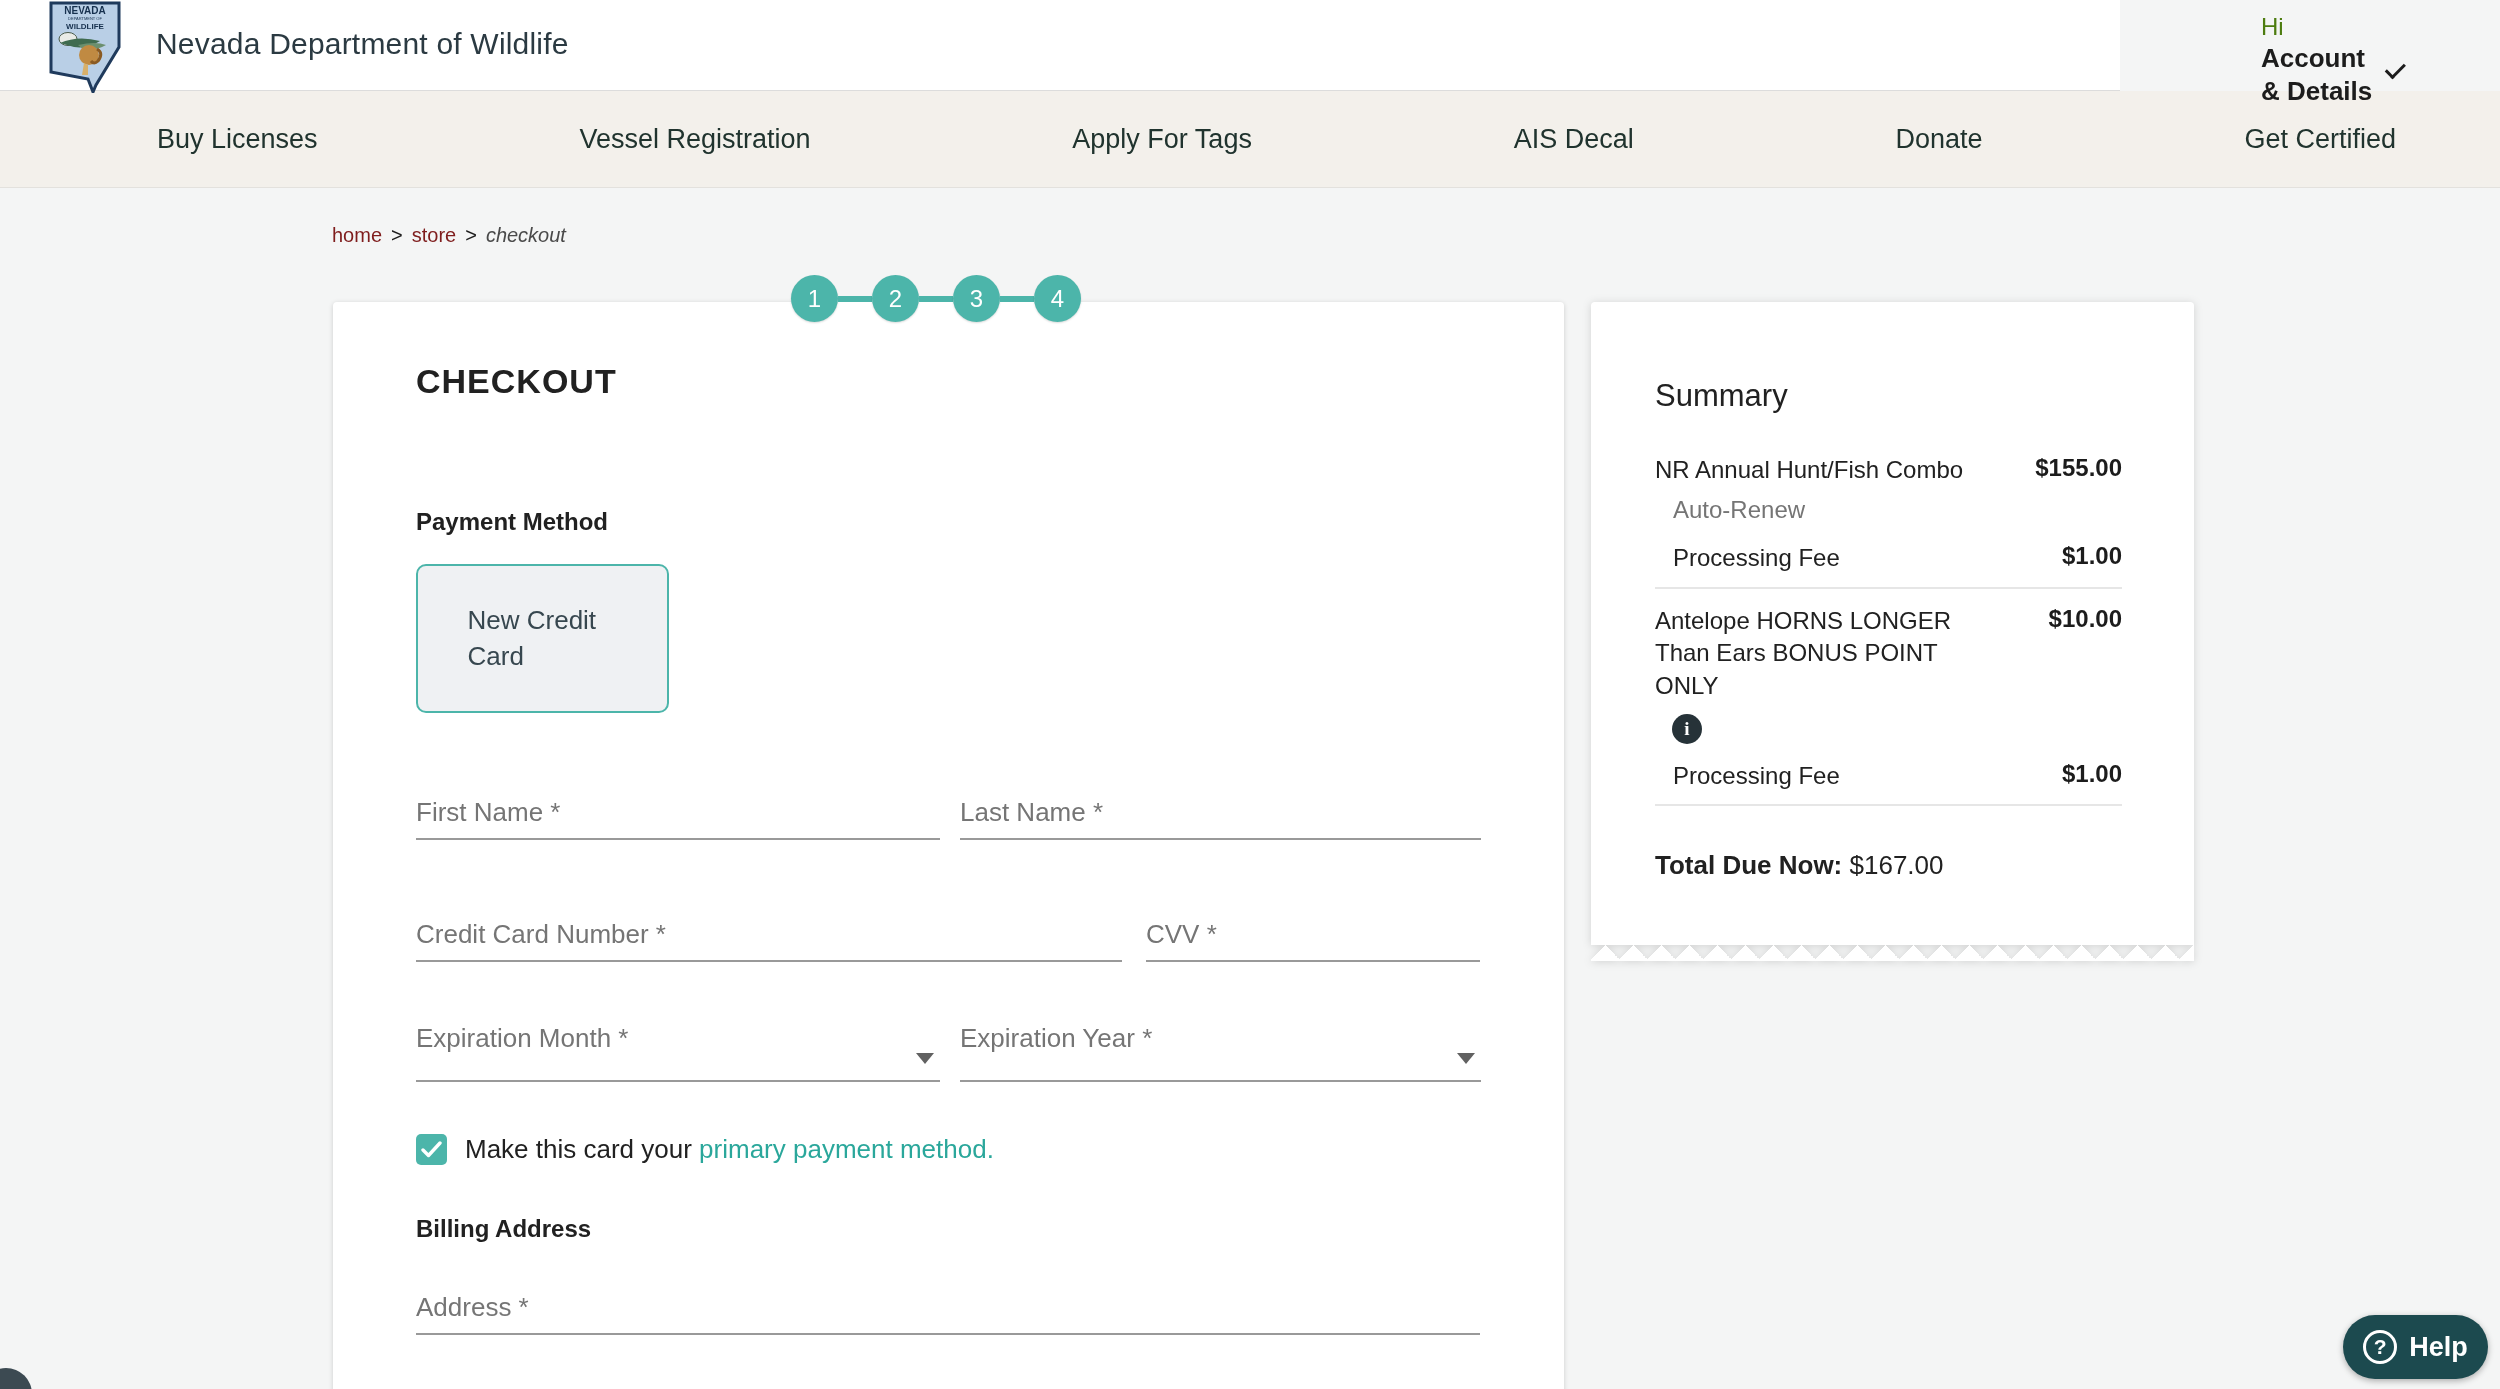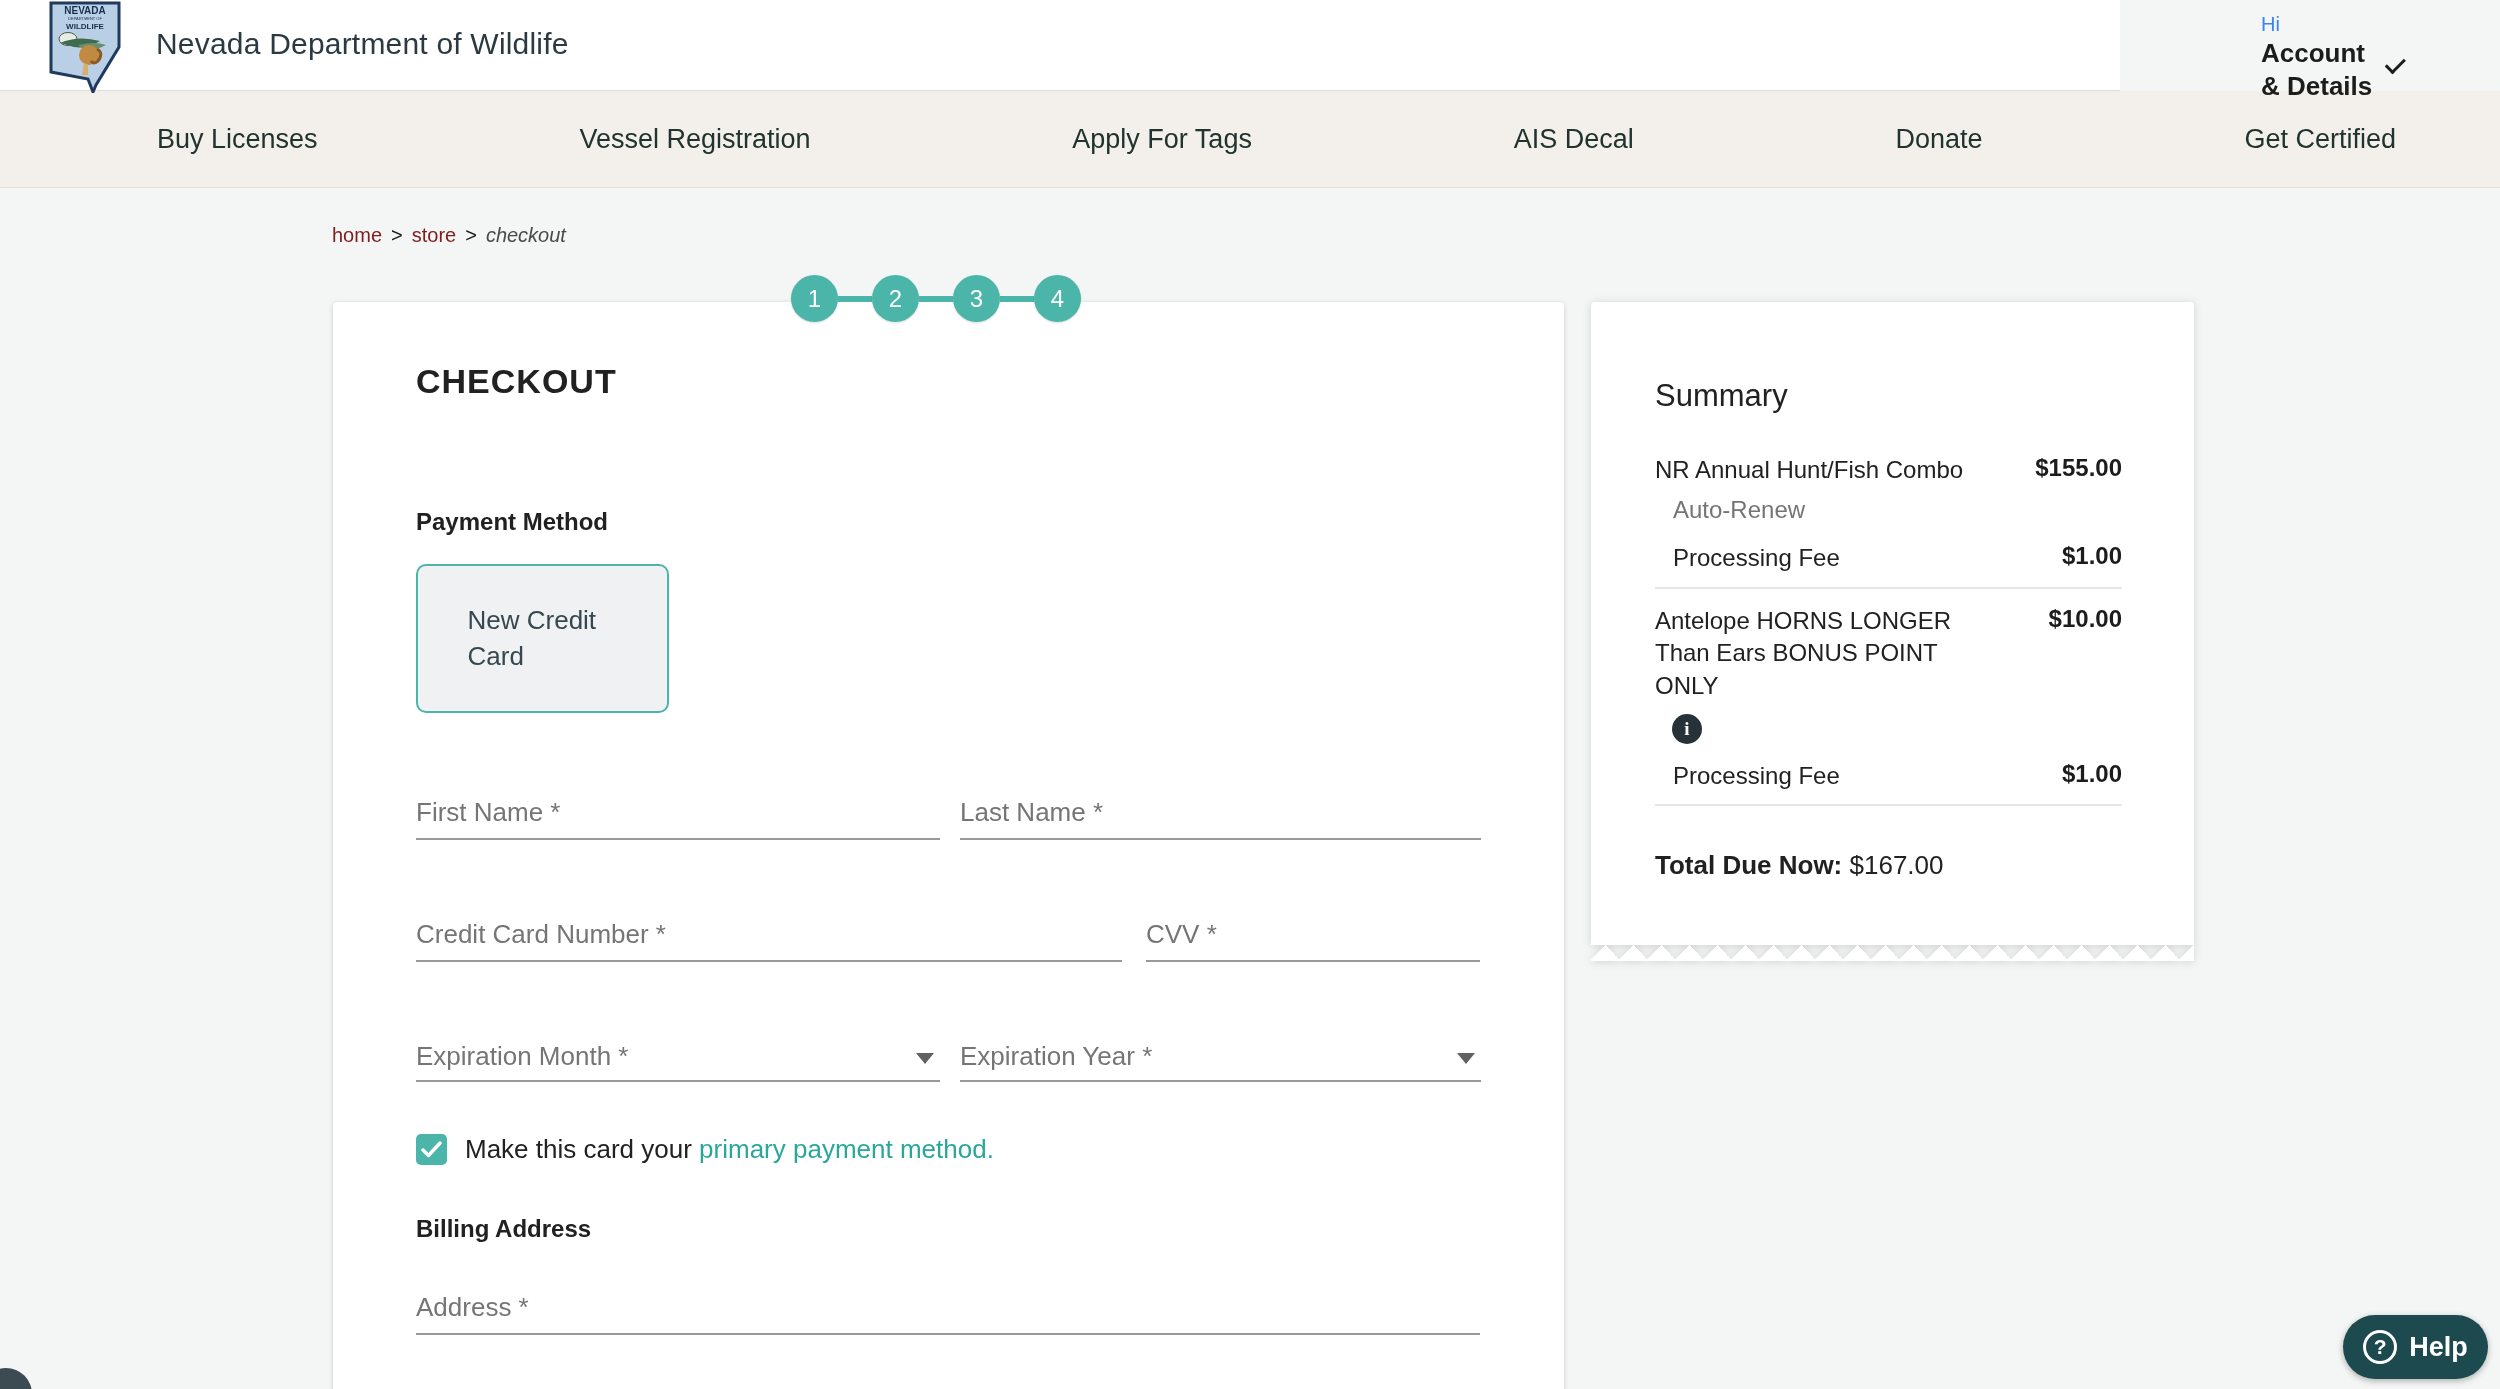--- a/index.html
+++ b/index.html
@@ -16,21 +16,21 @@
   }
   .logo{
     position:absolute;left:48px;top:1px;width:74px;height:90px;cursor:pointer;
   }
   .site-title{
     position:absolute;left:156px;top:27px;font-size:30px;color:#2b3a42;letter-spacing:.2px;
   }
   .account{
     position:absolute;left:2261px;top:12px;line-height:1.25;cursor:pointer;
   }
-  .account .hi{font-size:20px;color:#3b82f6;}
+  .account .hi{font-size:24px;color:#4d7c0f;}
   .account .acct{font-size:26px;font-weight:bold;color:#1c1c1c;display:flex;align-items:center;gap:14px;}
   .chev{
     width:16px;height:16px;border-right:3px solid #1c1c1c;border-bottom:3px solid #1c1c1c;
     transform:rotate(45deg) translateY(-4px);display:inline-block;margin-top:-6px;
   }
   
   .nav{
     position:absolute;left:0;top:91px;width:2500px;height:97px;
     background:#f3f0eb;border-bottom:1px solid #e3e1dd;
     display:flex;align-items:center;justify-content:space-between;
@@ -91,21 +91,21 @@
     position:absolute;height:46px;border-bottom:2px solid #999999;
     display:flex;align-items:flex-end;box-sizing:border-box;
   }
   .field input{
     border:none;outline:none;background:transparent;width:100%;
     font-family:"Liberation Sans","DejaVu Sans",sans-serif;
     font-size:26px;color:#212121;padding:0 0 10px 0;
   }
   .field input::placeholder{color:#757575;opacity:1;}
   .select-field{justify-content:space-between;cursor:pointer;}
-  .select-field .sel-label{font-size:26px;color:#757575;padding-bottom:8px;}
+  .select-field .sel-label{font-size:26px;color:#757575;padding-bottom:26px;}
   .caret{
     width:0;height:0;border-left:9px solid transparent;border-right:9px solid transparent;
     border-top:11px solid #616161;margin:0 6px 16px 0;
   }
   .f-first{left:83px;top:492px;width:524px;}
   .f-last{left:627px;top:492px;width:521px;}
   .f-cc{left:83px;top:614px;width:706px;}
   .f-cvv{left:813px;top:614px;width:334px;}
   .f-expm{left:83px;top:734px;width:524px;}
   .f-expy{left:627px;top:734px;width:521px;}

